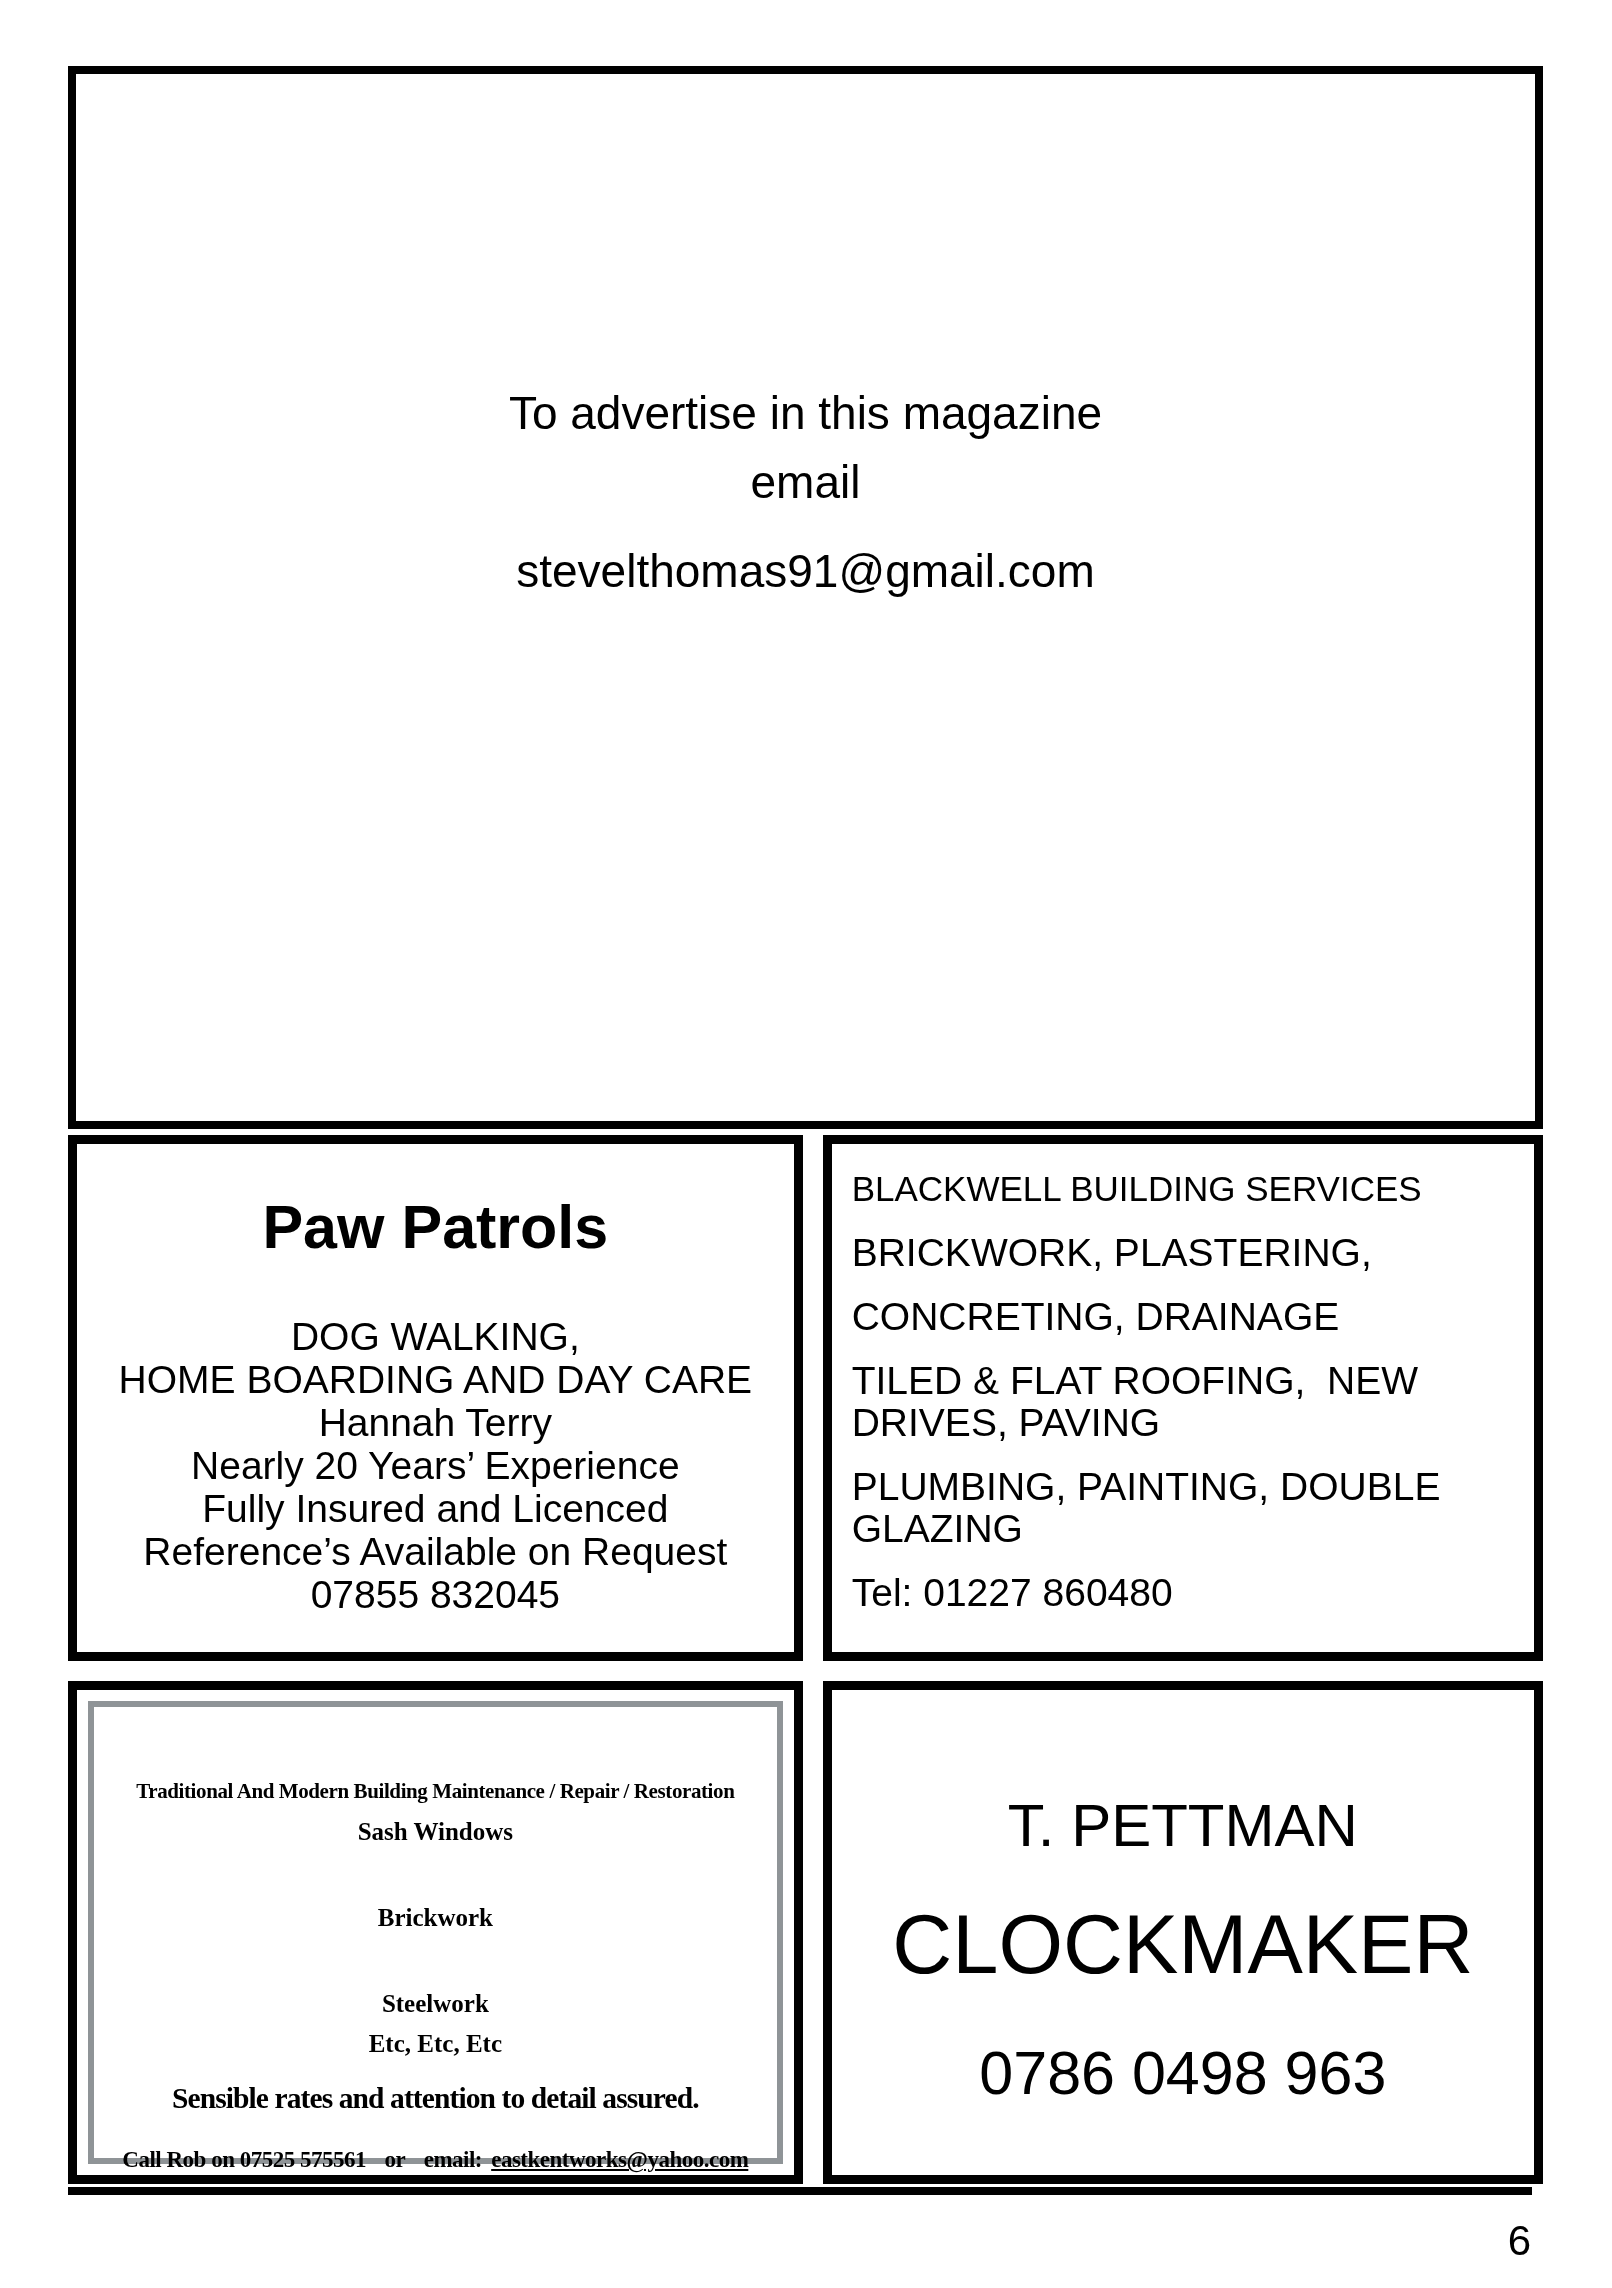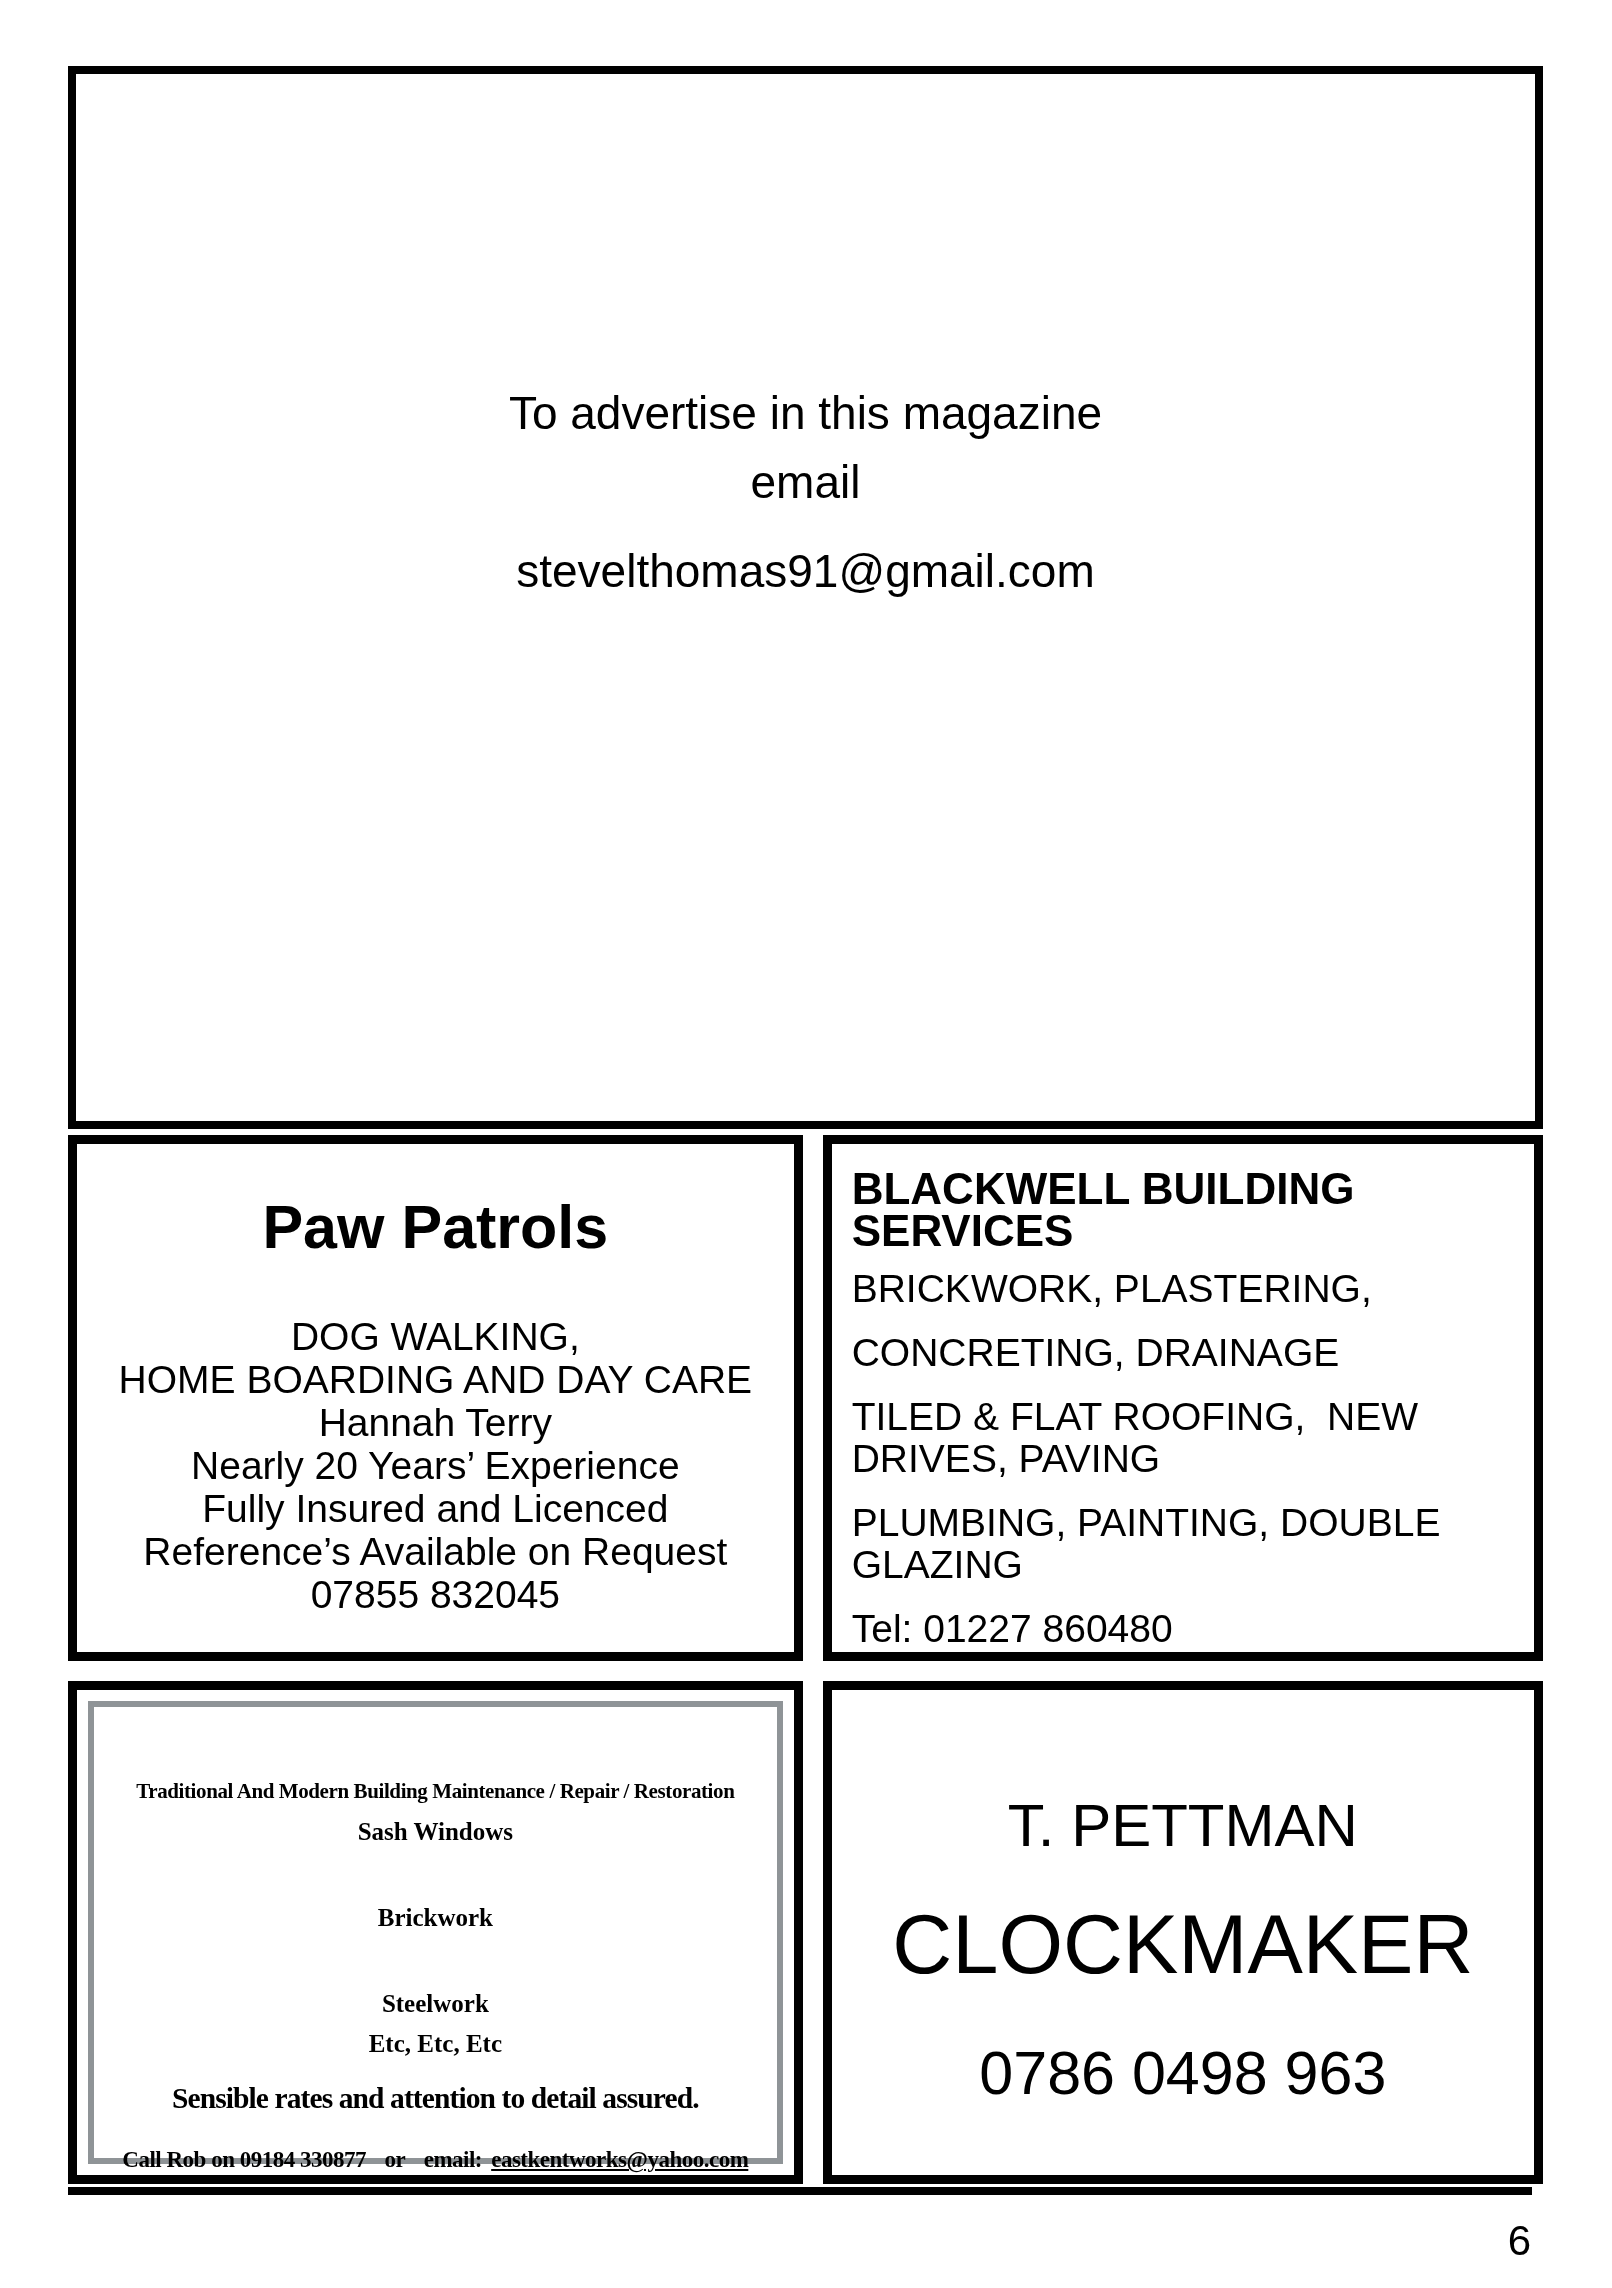--- a/index.html
+++ b/index.html
@@ -41,21 +41,21 @@
   }
   .bottom-rule{margin-top:3.7px;height:8.3px;background:#000;width:1464px;}
 
   
   .paw{text-align:center;padding-top:50px;}
   .paw-title{font-weight:700;font-size:61px;line-height:1.1;margin-bottom:54px;}
   .paw-line{font-size:39px;line-height:43px;white-space:pre-wrap;}
 
   
   .bw{padding:24px 14.8px 0 20px;}
-  .bw-title{font-weight:700;font-size:44px;line-height:42px;margin-bottom:16px;white-space:pre-wrap;}
+  .bw-title{font-weight:400;font-size:35px;line-height:42px;margin-bottom:22px;white-space:pre-wrap;}
   .bw-para{margin-bottom:22px;}
   .bw-line{font-size:39px;line-height:42px;white-space:pre-wrap;}
 
   
   .ekw-cell{padding:11px;}
   .ekw-frame{
     box-sizing:border-box;
     height:100%;
     border:6.5px solid #8f9497;
     text-align:center;
@@ -140,21 +140,21 @@
         <div class="ekw-frame">
           <div class="ekw-serif ekw-sub">Traditional And Modern Building Maintenance / Repair / Restoration</div>
           <div class="ekw-serif ekw-services">
             <span>Sash Windows</span>
             <span>Brickwork</span>
             <span>Steelwork</span>
           </div>
           <div class="ekw-serif ekw-etc">Etc, Etc, Etc</div>
           <div class="ekw-serif ekw-sensible">Sensible rates and attention to detail assured.</div>
           <div class="ekw-serif ekw-call">
-            <span>Call Rob on 09184 330877</span><span class="ekw-or">or</span><span class="ekw-email-label">email:</span><span class="ekw-email">eastkentworks@yahoo.com</span>
+            <span>Call Rob on 07525 575561</span><span class="ekw-or">or</span><span class="ekw-email-label">email:</span><span class="ekw-email">eastkentworks@yahoo.com</span>
           </div>
         </div>
       </div>
 
       <div class="cell pettman">
         <div class="pt-name">T. PETTMAN</div>
         <div class="pt-title">CLOCKMAKER</div>
         <div class="pt-phone">0786 0498 963</div>
       </div>
 

